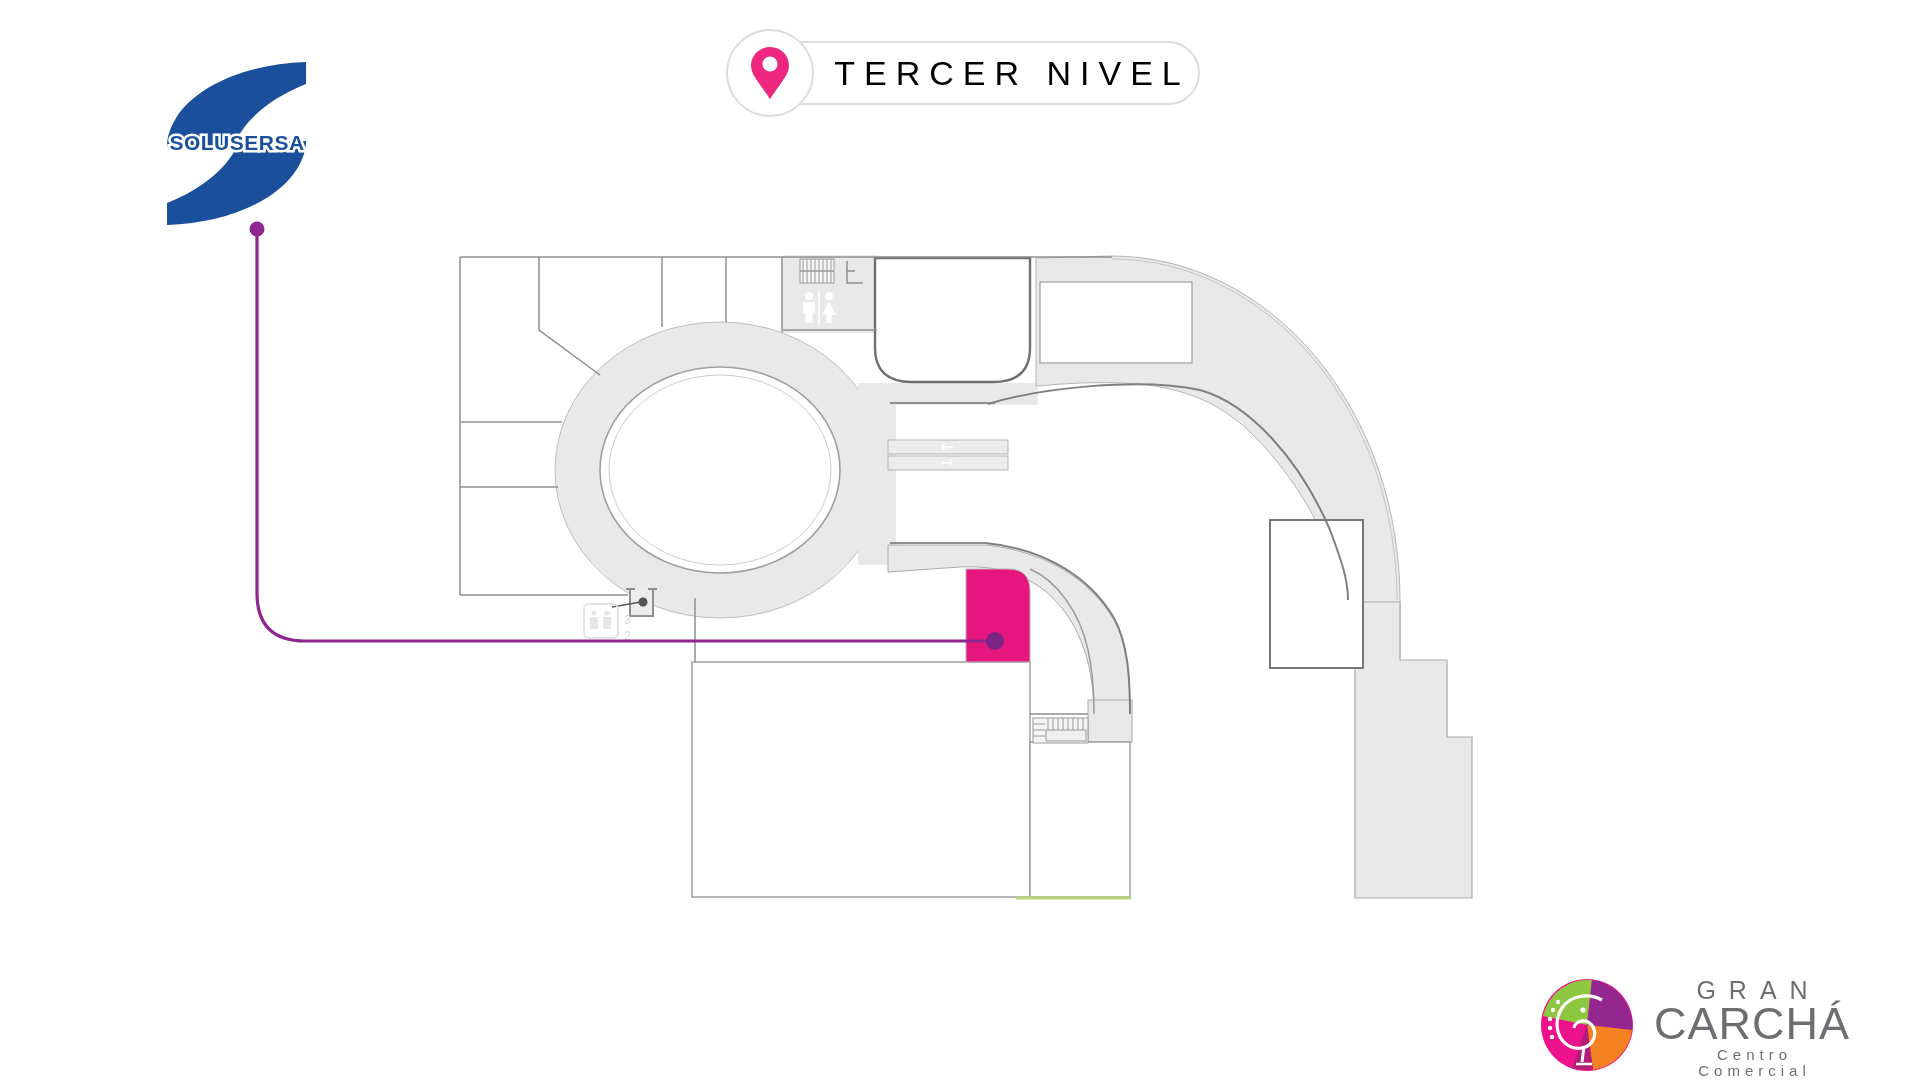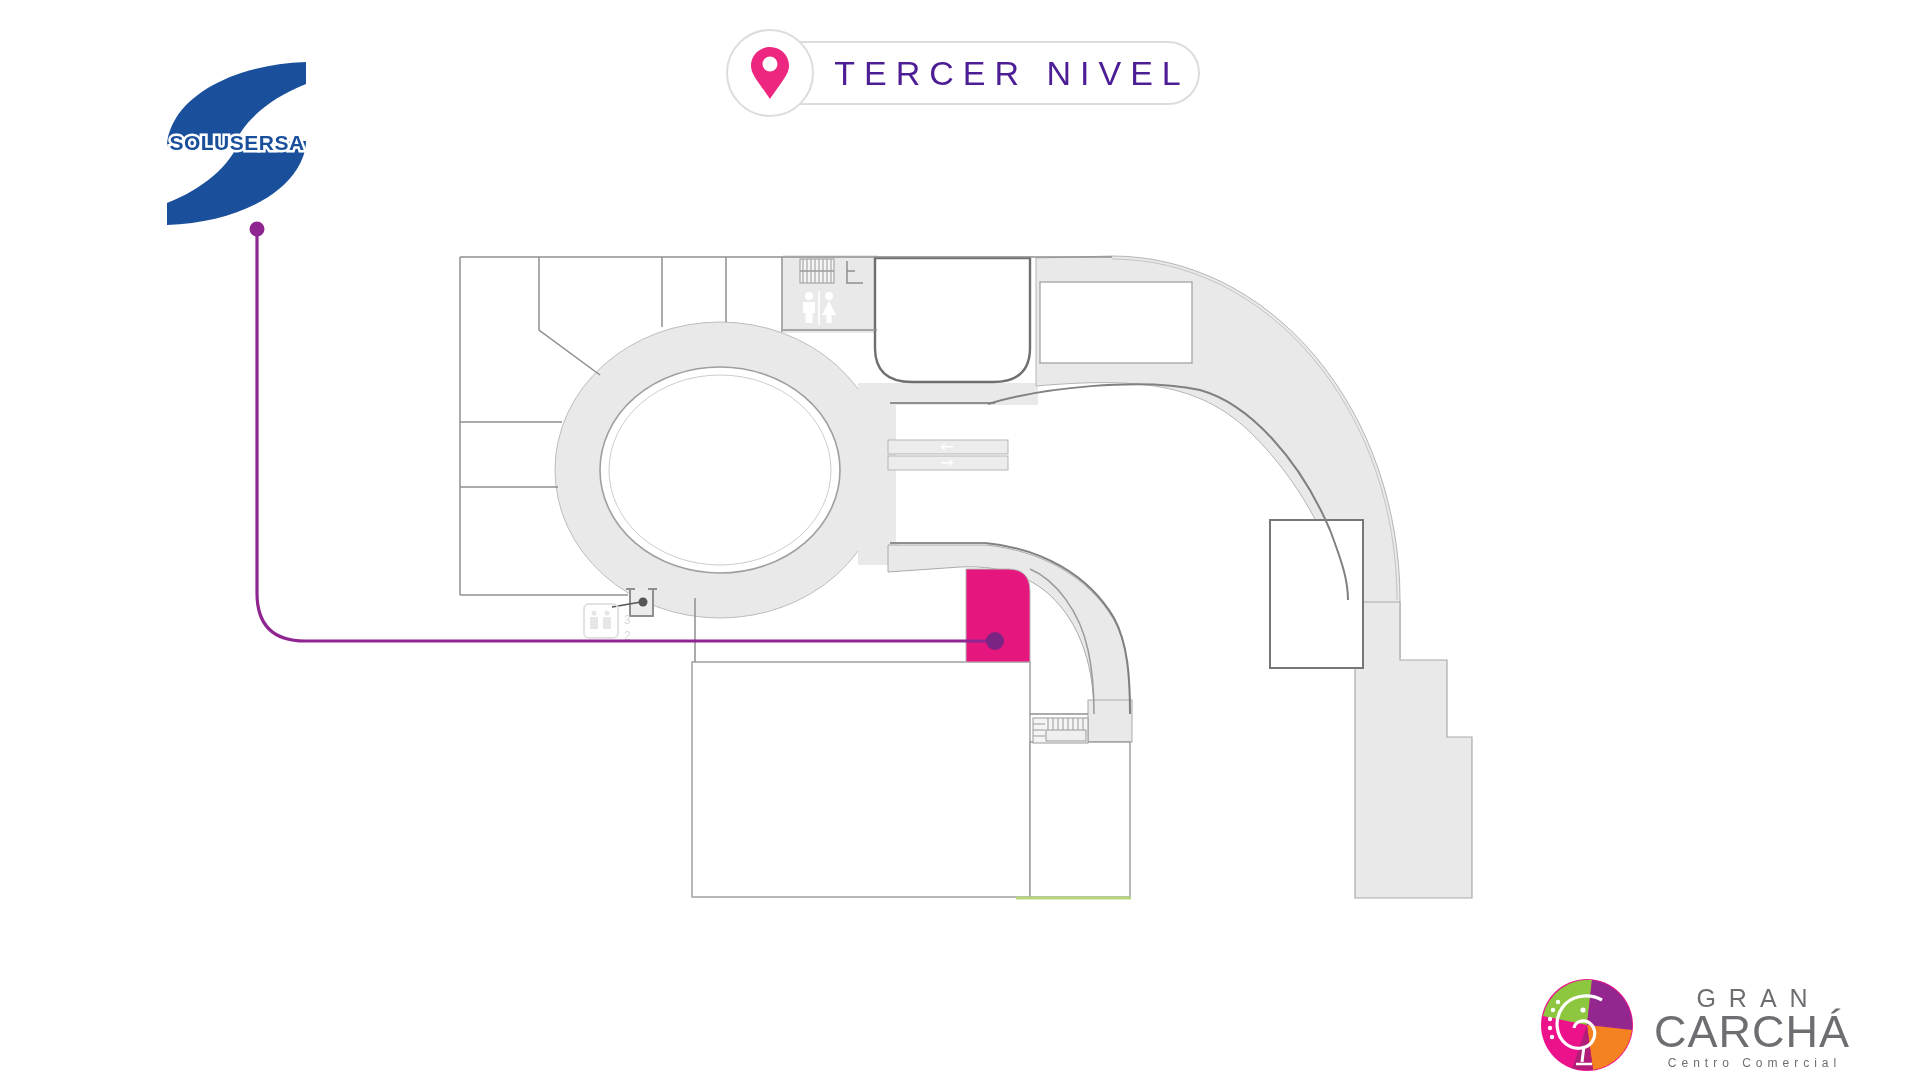--- a/index.html
+++ b/index.html
@@ -3,32 +3,32 @@
 <meta charset="utf-8">
 <style>
   html,body{margin:0;padding:0;background:#ffffff;}
   .canvas{position:relative;width:1920px;height:1080px;background:#ffffff;overflow:hidden;
           font-family:"Liberation Sans",sans-serif;}
   .plan-svg{position:absolute;left:0;top:0;width:1920px;height:1080px;}
   
   .badge-pill{position:absolute;left:762px;top:41px;width:438px;height:64px;border:2px solid #dcdcdc;
           border-radius:34px;background:#ffffff;box-sizing:border-box;display:flex;align-items:center;
           justify-content:center;padding-left:62px;}
-  .badge-pill span{font-size:34px;color:#4c1d95;letter-spacing:9px;font-weight:400;white-space:nowrap;}
+  .badge-pill span{font-size:34px;color:#000000;letter-spacing:9px;font-weight:400;white-space:nowrap;}
   .badge-circle{position:absolute;left:726px;top:29px;width:88px;height:88px;border-radius:50%;
           background:#ffffff;border:2px solid #dcdcdc;box-sizing:border-box;display:flex;
           align-items:center;justify-content:center;}
   
   .brand{position:absolute;left:162px;top:56px;width:160px;height:175px;}
   
   .mall-logo{position:absolute;left:1540px;top:970px;width:330px;height:110px;display:flex;align-items:center;}
   .mall-text{margin-left:18px;width:200px;text-align:center;color:#6d6e71;}
   .mall-text .l1{font-size:25px;letter-spacing:13px;padding-left:13px;line-height:26px;margin-top:6px;}
   .mall-text .l2{font-size:45px;letter-spacing:1px;line-height:42px;font-weight:400;}
-  .mall-text .l3{font-size:12px;letter-spacing:5px;padding-left:5px;line-height:16px;margin-top:2px;}
+  .mall-text .l3{font-size:15px;letter-spacing:5px;padding-left:5px;line-height:16px;margin-top:2px;}
 </style>
 </head>
 <body>
 
 <div class="canvas">
 
   <svg class="plan-svg" viewBox="0 0 1920 1080">
 
     <g>
 

